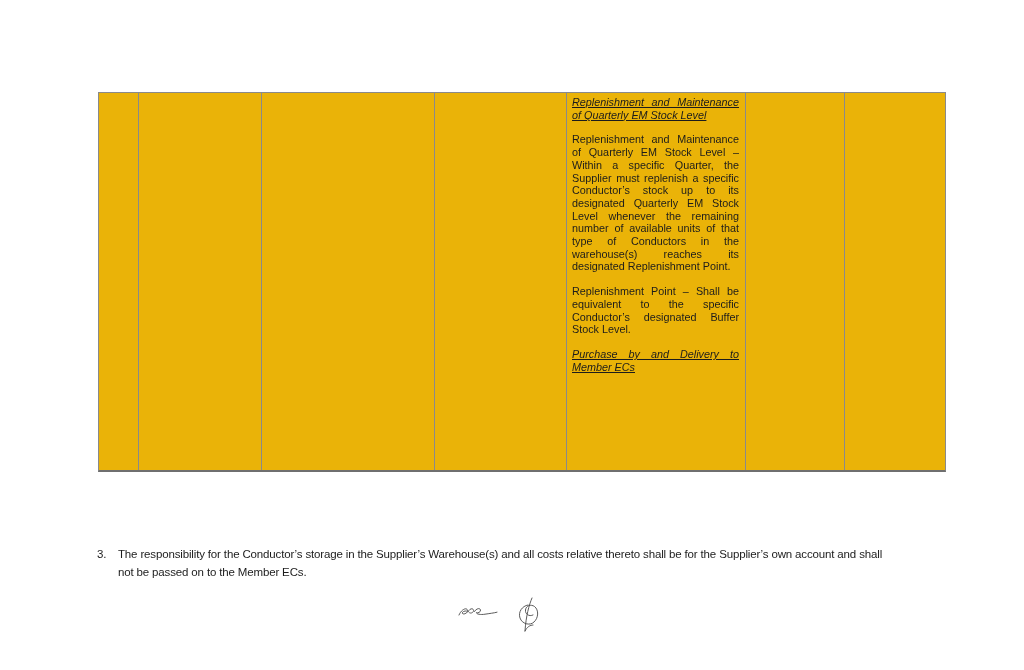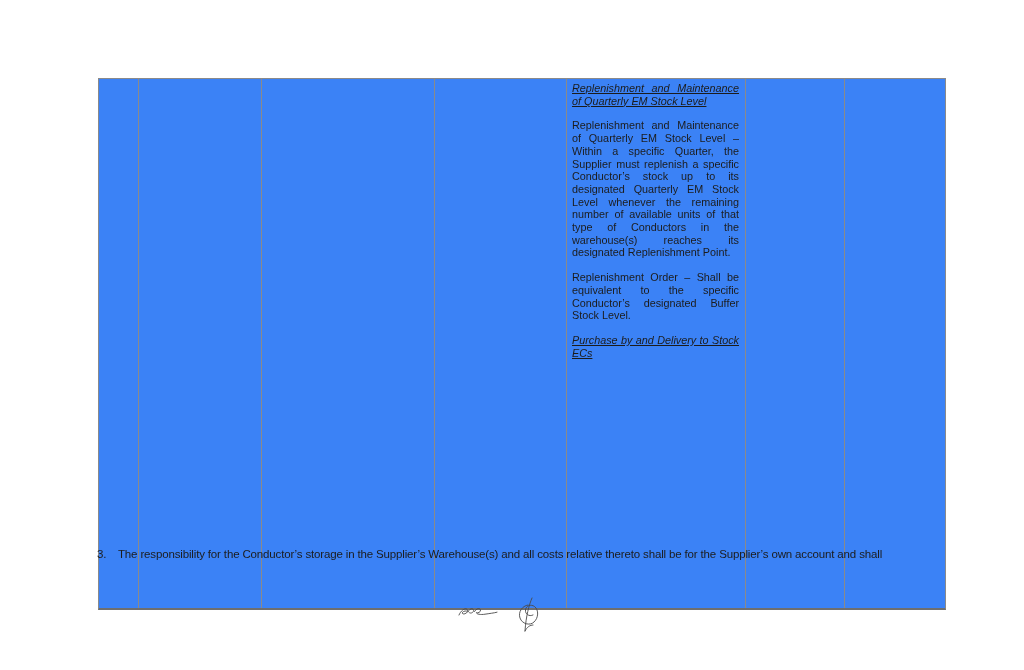--- a/index.html
+++ b/index.html
@@ -12,28 +12,28 @@
     width: 1024px;
     height: 670px;
     background: #ffffff;
     color: #1c1c1c;
     font-family: "Liberation Sans", sans-serif;
     overflow: hidden;
   }
   .doc-table {
     position: absolute;
     left: 98px;
-    top: 78px;
+    top: 92px;
     width: 848px;
-    height: 532px;
+    height: 380px;
     display: flex;
     box-sizing: border-box;
     border: 1px solid #8a8a8a;
     border-bottom: 2px solid #6f6f6f;
-    background: #3b82f6;
+    background: #eab308;
   }
   .tcol {
     box-sizing: border-box;
     border-right: 1px solid #8a8a8a;
     height: 100%;
   }
   .tcol:last-child { border-right: none; }
   .tcol-1 { width: 40px; }
   .tcol-2 { width: 123px; }
   .tcol-3 { width: 173px; }
@@ -99,37 +99,38 @@
     <div class="tcol tcol-3"></div>
     <div class="tcol tcol-4"></div>
 
     <div class="tcol tcol-5">
       <div class="cell-content">
 
         <p class="h-italic">Replenishment and Maintenance of Quarterly EM Stock Level</p>
 
         <p><span class="lead">Replenishment and Maintenance of Quarterly EM Stock Level –</span><span> Within a specific Quarter, the Supplier must replenish a specific Conductor’s stock up to its designated Quarterly EM Stock Level whenever the remaining number of available units of that type of Conductors in the warehouse(s) reaches its designated Replenishment Point.</span></p>
 
-        <p><span class="lead">Replenishment Order –</span><span> Shall be equivalent to the specific Conductor’s designated Buffer Stock Level.</span></p>
+        <p><span class="lead">Replenishment Point –</span><span> Shall be equivalent to the specific Conductor’s designated Buffer Stock Level.</span></p>
 
 
-        <p class="h-italic">Purchase by and Delivery to Stock ECs</p>
+        <p class="h-italic">Purchase by and Delivery to Member ECs</p>
 
 
       </div>
     </div>
 
     <div class="tcol tcol-6"></div>
     <div class="tcol tcol-7"></div>
   </div>
 
   <div class="footnote">
     <div class="fn-number">3.</div>
     <div class="fn-text">
       <div>The responsibility for the Conductor’s storage in the Supplier’s Warehouse(s) and all costs relative thereto shall be for the Supplier’s own account and shall</div>
+      <div>not be passed on to the Member ECs.</div>
     </div>
   </div>
 
   <svg class="sig sig-1" width="44" height="22" viewBox="0 0 44 22">
     <path d="M3 14 C5 9 10 6 11.5 9 C12.5 11.5 8 14 6.5 12.5 C5.5 11.5 8 9.5 10.5 10
              M12 11 C13 8 16.5 6.5 17.5 9 C18.2 11 15 13 13.5 11.8
              M18.5 10.5 C20 7.5 24 6.5 24.5 9 C25 11 21.5 12.5 20.5 11.5
              C20 13 24 14 29 13.2 C33 12.6 38 12 41 11.2"></path>
   </svg>
 

